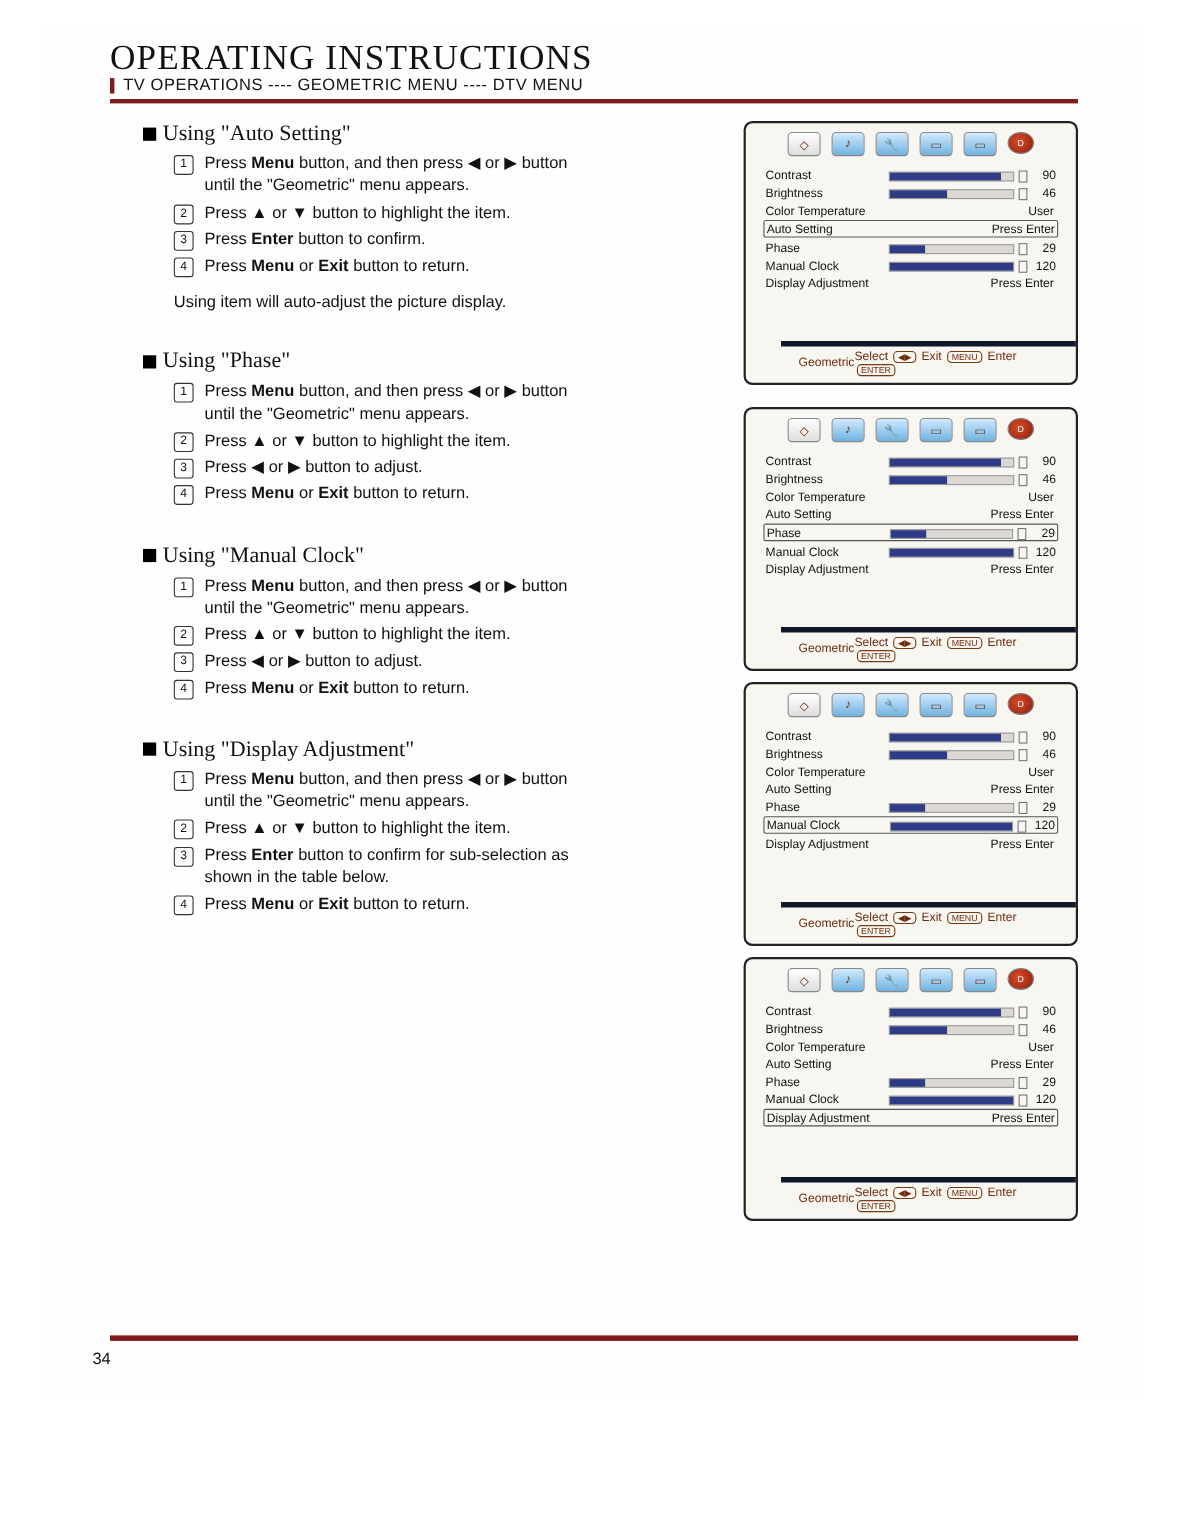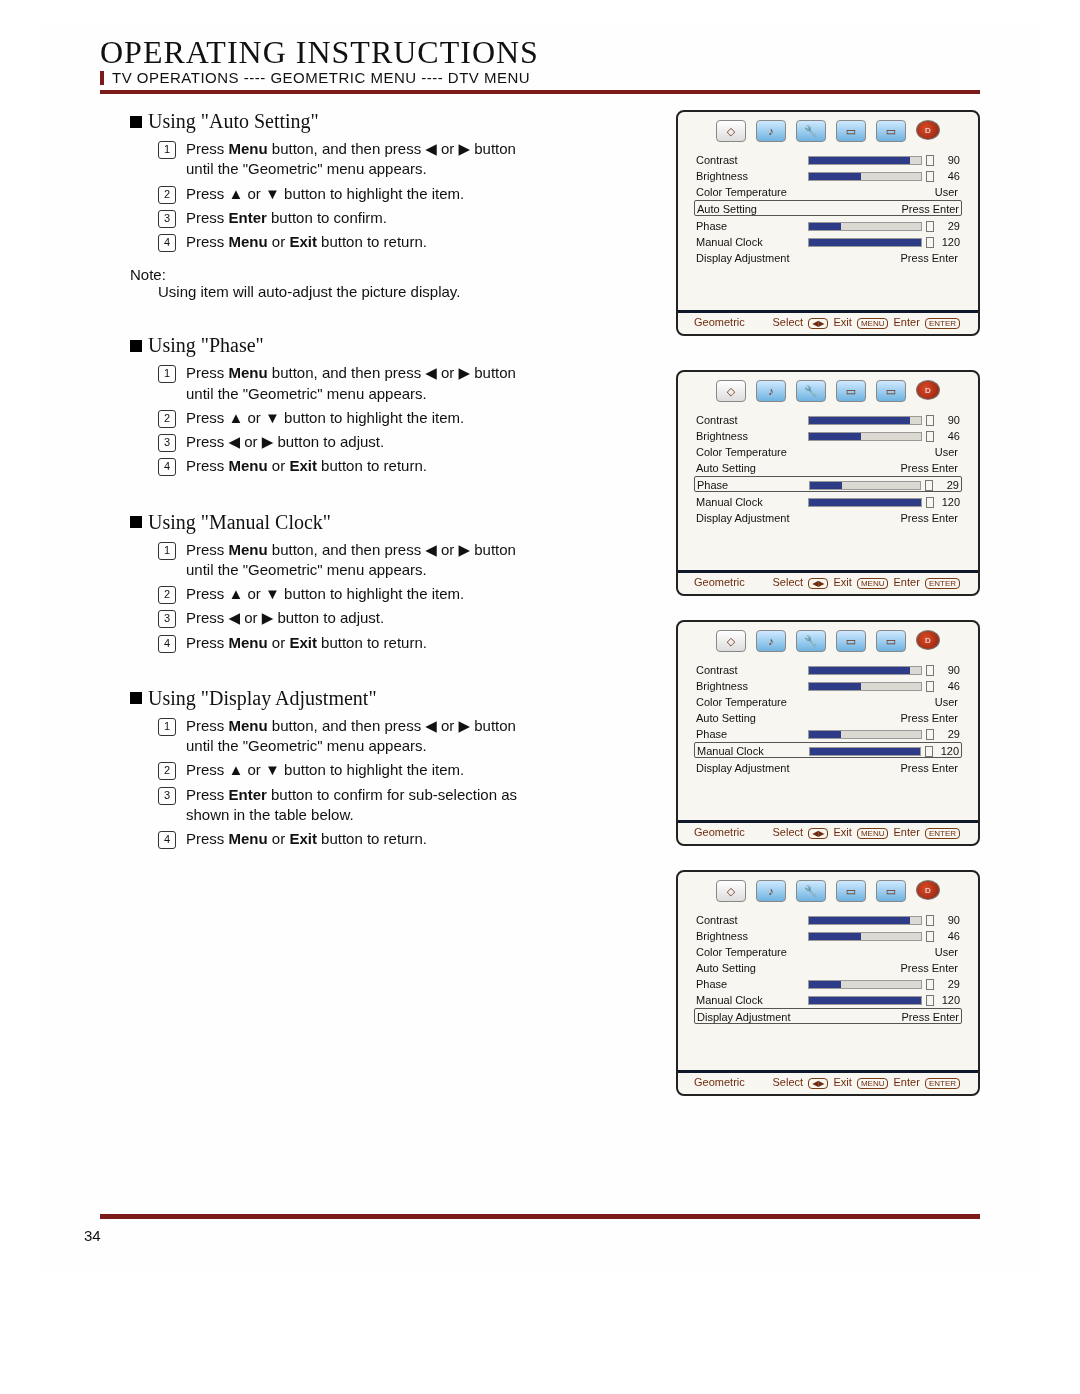--- a/index.html
+++ b/index.html
@@ -127,23 +127,24 @@
     border: 1px solid #999;
   }
   .ofill { position: absolute; top: 0; left: 0; bottom: 0; background: #2e3b87; }
   .oind { width: 6px; height: 9px; border: 1px solid #777; }
   .oval-center { width: 150px; text-align: right; }
   .osd-spacer { height: 36px; }
   .osd-foot {
     display: flex;
     justify-content: space-between;
     align-items: center;
-    border-top: 3px solid #0f172a;
+    border-top: 5px solid #0f172a;
     padding: 3px 16px 6px 16px;
     color: #6f2b0d;
+    margin-left: 32px;
   }
   .tag {
     font-size: 8px;
     border: 1px solid #7a3a12;
     border-radius: 4px;
     padding: 0 3px;
     margin: 0 2px;
   }
   .dtv-badge {
     width: 22px; height: 18px;
@@ -193,21 +194,20 @@
           <li>
             <span class="step-num">3</span>
             <span>Press <b>Enter</b> button to confirm.</span>
           </li>
           <li>
             <span class="step-num">4</span>
             <span>Press <b>Menu</b> or <b>Exit</b> button to return.</span>
           </li>
         </ul>
         <div class="note-block">
-          <div>Note:</div>
           <div class="note-body">Using item will auto-adjust the picture display.</div>
         </div>
       </div>
       <div class="osd" style="top: 0px;">
         <div class="osd-tabs">
           <div class="otab otab-active">
             <span class="otab-shape">◇</span>
           </div>
           <div class="otab">
             <span class="otab-shape">♪</span>

